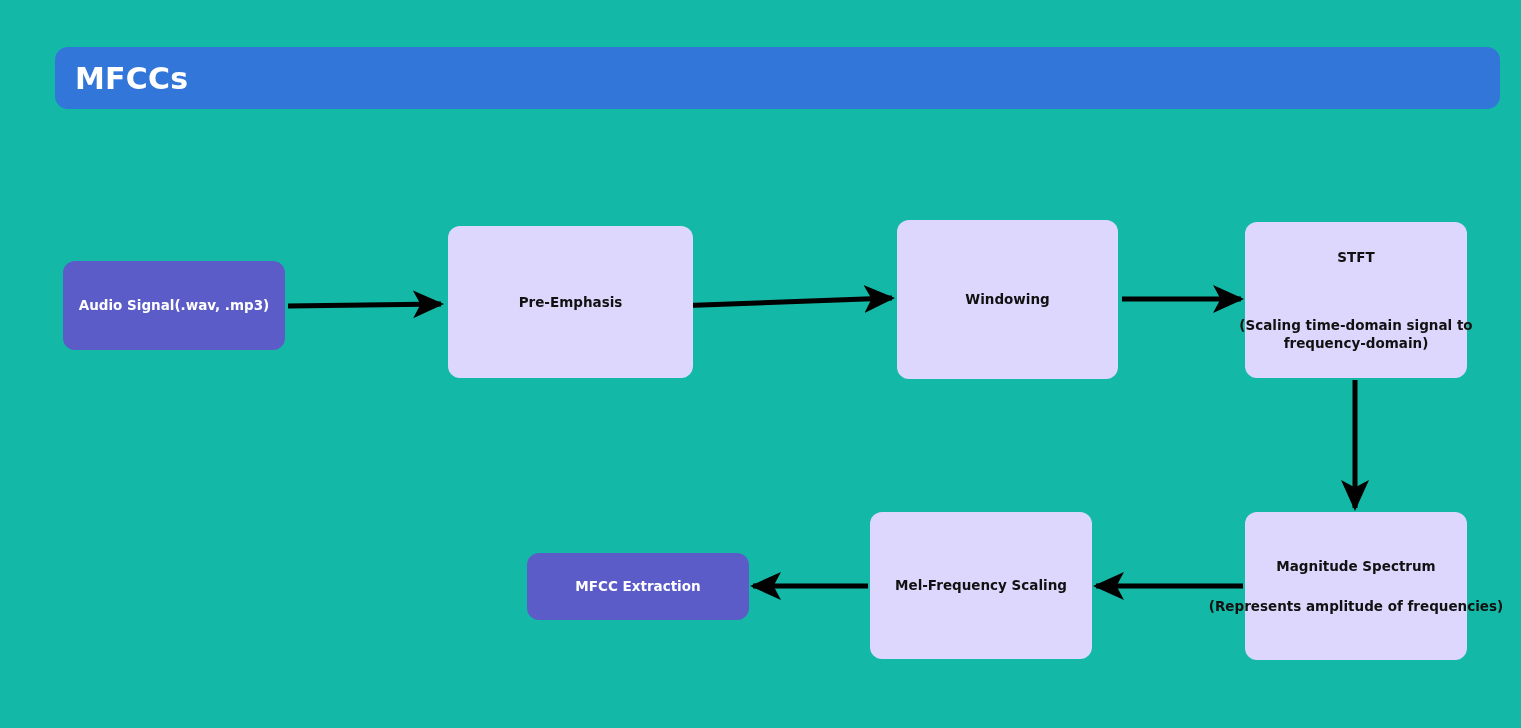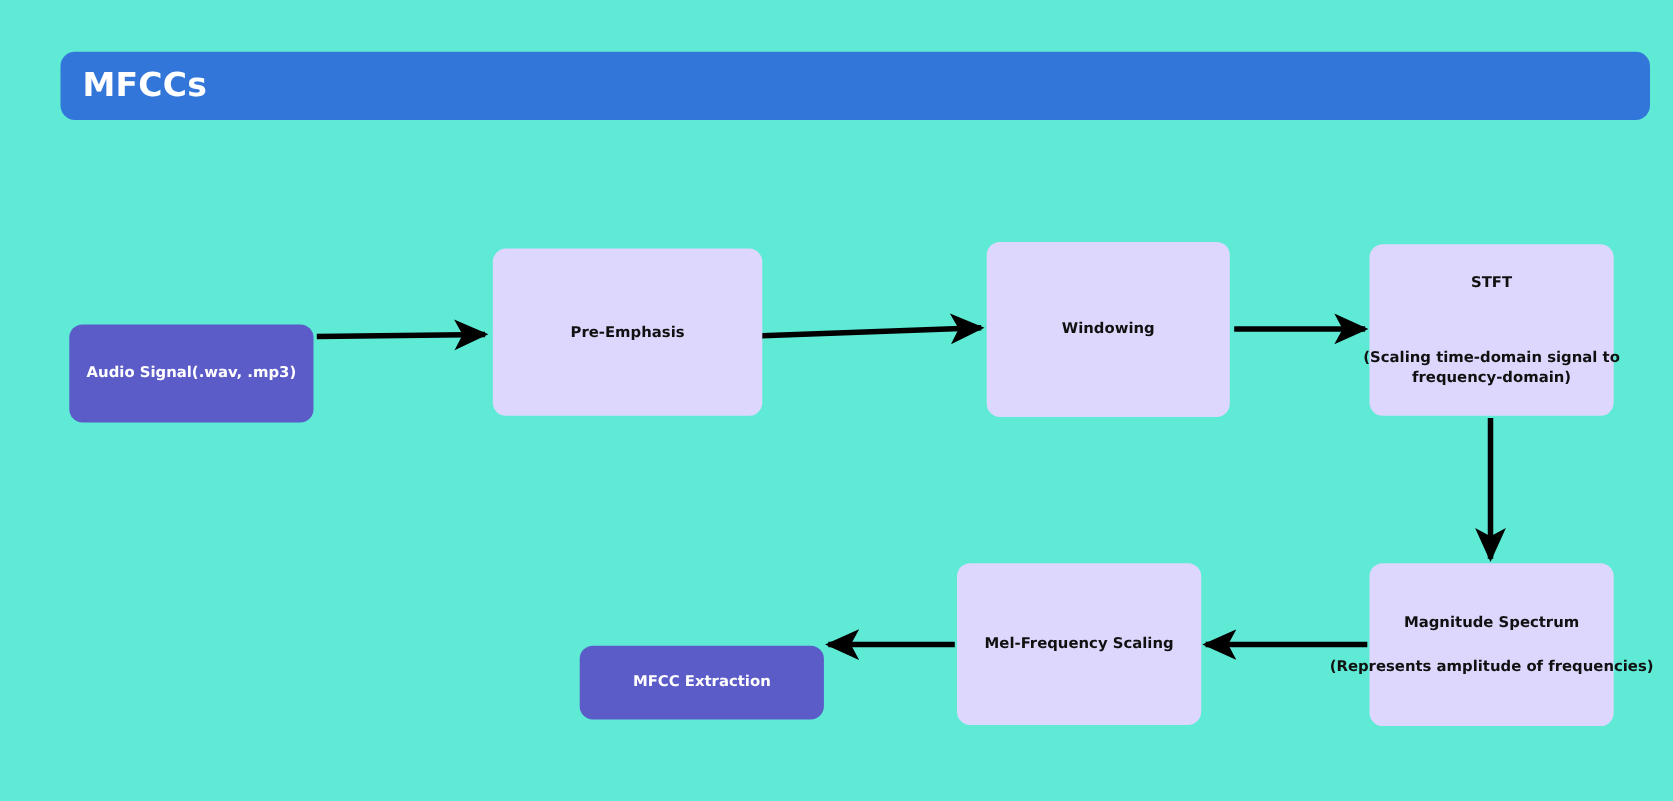--- a/index.html
+++ b/index.html
@@ -9,21 +9,21 @@
     height: 728px;
     background: #ffffff;
     font-family: "DejaVu Sans", sans-serif;
     overflow: hidden;
   }
 
   #canvas {
     position: relative;
     width: 1521px;
     height: 728px;
-    background: #5eead4;
+    background: #14b8a6;
   }
 
   
   #header-banner {
     position: absolute;
     left: 55px;
     top: 47px;
     width: 1445px;
     height: 62px;
     background: #3376da;
@@ -48,21 +48,20 @@
     flex-direction: column;
     align-items: center;
     justify-content: center;
     text-align: center;
     border-radius: 12px;
     padding: 4px 0;
   }
   .node.solid {
     background: #5c5cc9;
     color: #ffffff;
-    margin-top: 34px;
   }
   .node.light {
     background: #ded7fd;
     color: #111111;
   }
   .node .node-title {
     font-size: 13.5px;
     font-weight: 700;
     line-height: 1.35;
     white-space: nowrap;

